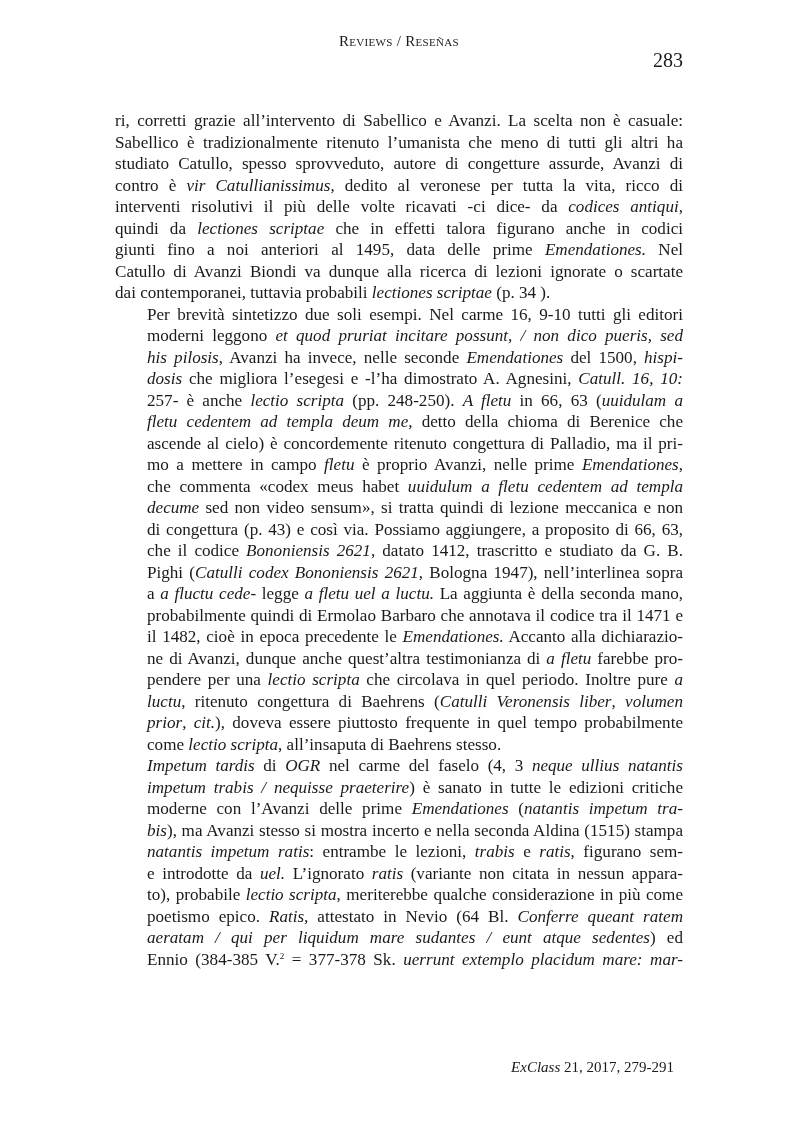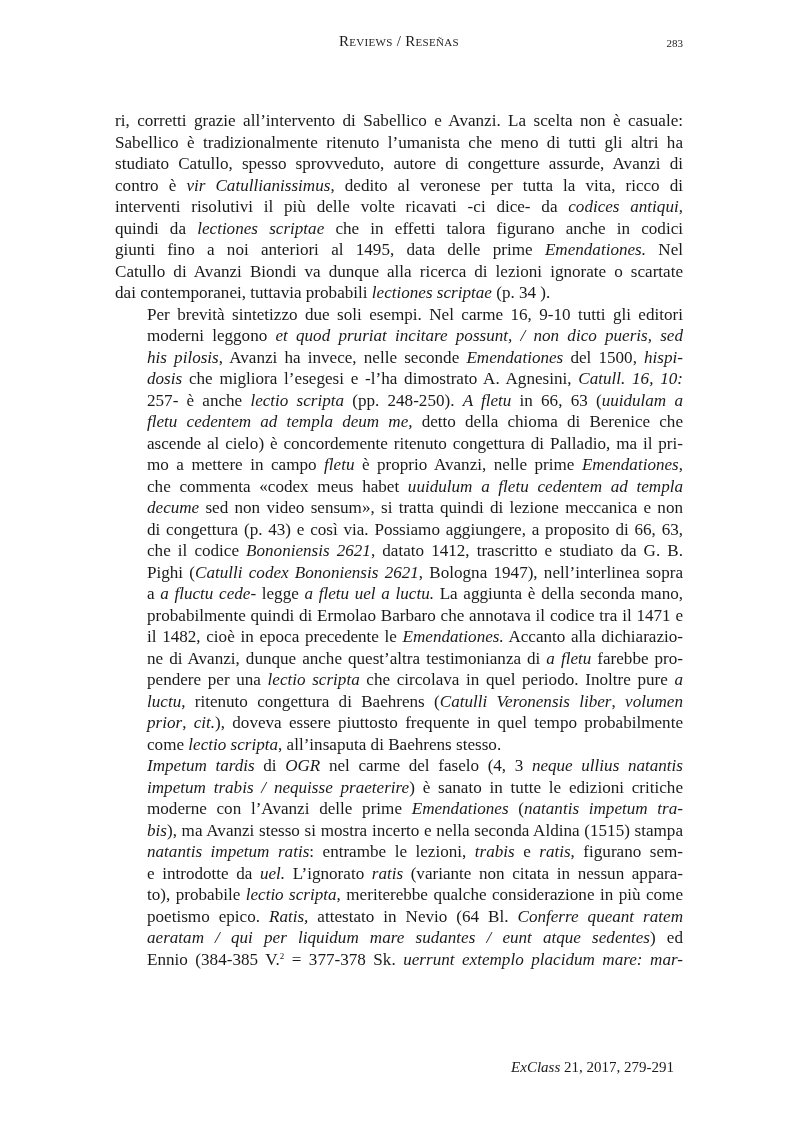--- a/index.html
+++ b/index.html
@@ -1,19 +1,19 @@
 <!DOCTYPE html>
 <html><head>
 <meta charset="utf-8">
 <style>
   html, body { margin: 0; padding: 0; background: #ffffff; }
   body { width: 800px; height: 1129px; position: relative; overflow: hidden; color: #1a1a1a; font-family: "Liberation Serif", "DejaVu Serif", serif; }
   .running-head { position: absolute; top: 33px; left: 115px; width: 568px; height: 24px; }
   .running-title { position: absolute; left: 0; right: 0; text-align: center; font-size: 15px; font-variant: small-caps; letter-spacing: 0.3px; }
-  .page-number { position: absolute; right: 0; top: 4px; font-size: 11px; }
+  .page-number { position: absolute; right: 0; top: 16px; font-size: 20px; }
   .body-text { position: absolute; top: 110px; left: 115px; width: 568px; font-size: 17.1px; line-height: 21.5px; text-align: justify; hyphens: manual; }
   .body-text p { margin: 0; }
   .body-text p.indent { text-indent: 32px; }
   .line { display: block; text-align: justify; text-align-last: justify; white-space: nowrap; overflow: visible; }
   .line.last { text-align-last: left; }
   i { font-style: italic; }
   .footer { position: absolute; top: 1059px; right: 126px; font-size: 15px; }
   sup { font-size: 9px; vertical-align: 6px; line-height: 0; }
 </style>
 </head>

